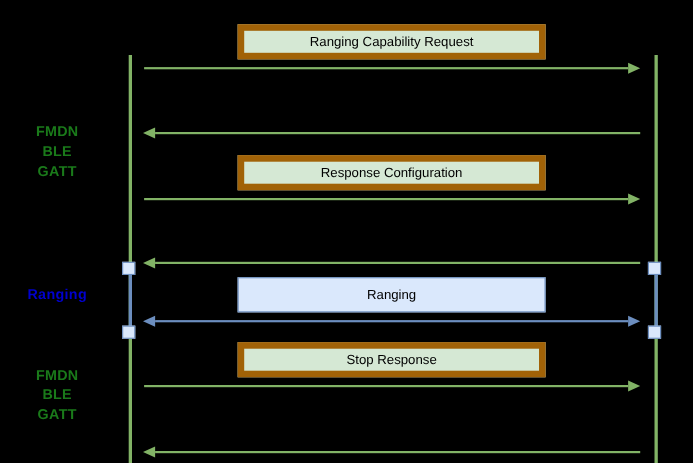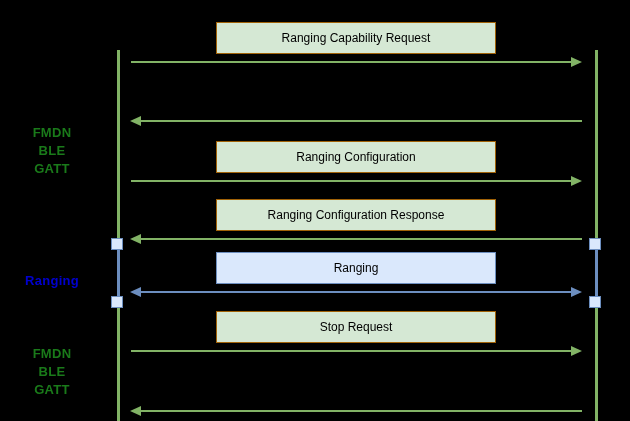--- a/index.html
+++ b/index.html
@@ -50,21 +50,20 @@
 
   
   .phase-label {
     position: absolute;
     width: 96px;
     text-align: center;
     font-size: 13px;
     font-weight: bold;
     line-height: 18px;
     letter-spacing: 0.3px;
-    margin-top: 13px;
   }
   .phase-label.green { color: #1a7a1a; }
   .phase-label.blue  { color: #0000cf; }
   #phase-gatt-top    { left: 4px; top: 111px; }
   #phase-ranging     { left: 4px; top: 259px; }
   #phase-gatt-bottom { left: 4px; top: 332px; }
   .phase-line { display: block; }
 
   
   .msg-box {
@@ -72,21 +71,21 @@
     left: 216px;
     width: 280px;
     height: 32px;
     box-sizing: border-box;
     display: flex;
     align-items: center;
     justify-content: center;
     font-size: 12px;
     color: #000000;
   }
-  .msg-box.green { background: #d5e8d4; border: 1px solid #a16207; }
+  .msg-box.green { background: #d5e8d4; border: 6px solid #a16207; }
   .msg-box.blue  { background: #dae8fc; border: 1px solid #6c8ebf; }
 
   #box-0 { top: 22px;  }
   #box-1 { top: 82px;  }
   #box-2 { top: 141px; }
   #box-3 { top: 199px; }
   #box-4 { top: 252px; }
   #box-5 { top: 311px; }
   #box-6 { top: 367px; }
 
@@ -176,40 +175,39 @@
   <div class="arrow green to-right" id="arrow-0">
     <div class="shaft"></div>
     <div class="head right"></div>
   </div>
 
   <div class="arrow green to-left" id="arrow-1">
     <div class="shaft"></div>
     <div class="head left"></div>
   </div>
 
-  <div class="msg-box green" id="box-2">Ranging Configuration</div>
+  <div class="msg-box green" id="box-2">Response Configuration</div>
   <div class="arrow green to-right" id="arrow-2">
     <div class="shaft"></div>
     <div class="head right"></div>
   </div>
 
-  <div class="msg-box green" id="box-3">Ranging Configuration Response</div>
   <div class="arrow green to-left" id="arrow-3">
     <div class="shaft"></div>
     <div class="head left"></div>
   </div>
 
   <div class="msg-box blue" id="box-4">Ranging</div>
   <div class="arrow blue both" id="arrow-4">
     <div class="shaft"></div>
     <div class="head left"></div>
     <div class="head right"></div>
   </div>
 
-  <div class="msg-box green" id="box-5">Stop Request</div>
+  <div class="msg-box green" id="box-5">Stop Response</div>
   <div class="arrow green to-right" id="arrow-5">
     <div class="shaft"></div>
     <div class="head right"></div>
   </div>
 
   <div class="arrow green to-left" id="arrow-6">
     <div class="shaft"></div>
     <div class="head left"></div>
   </div>
 

